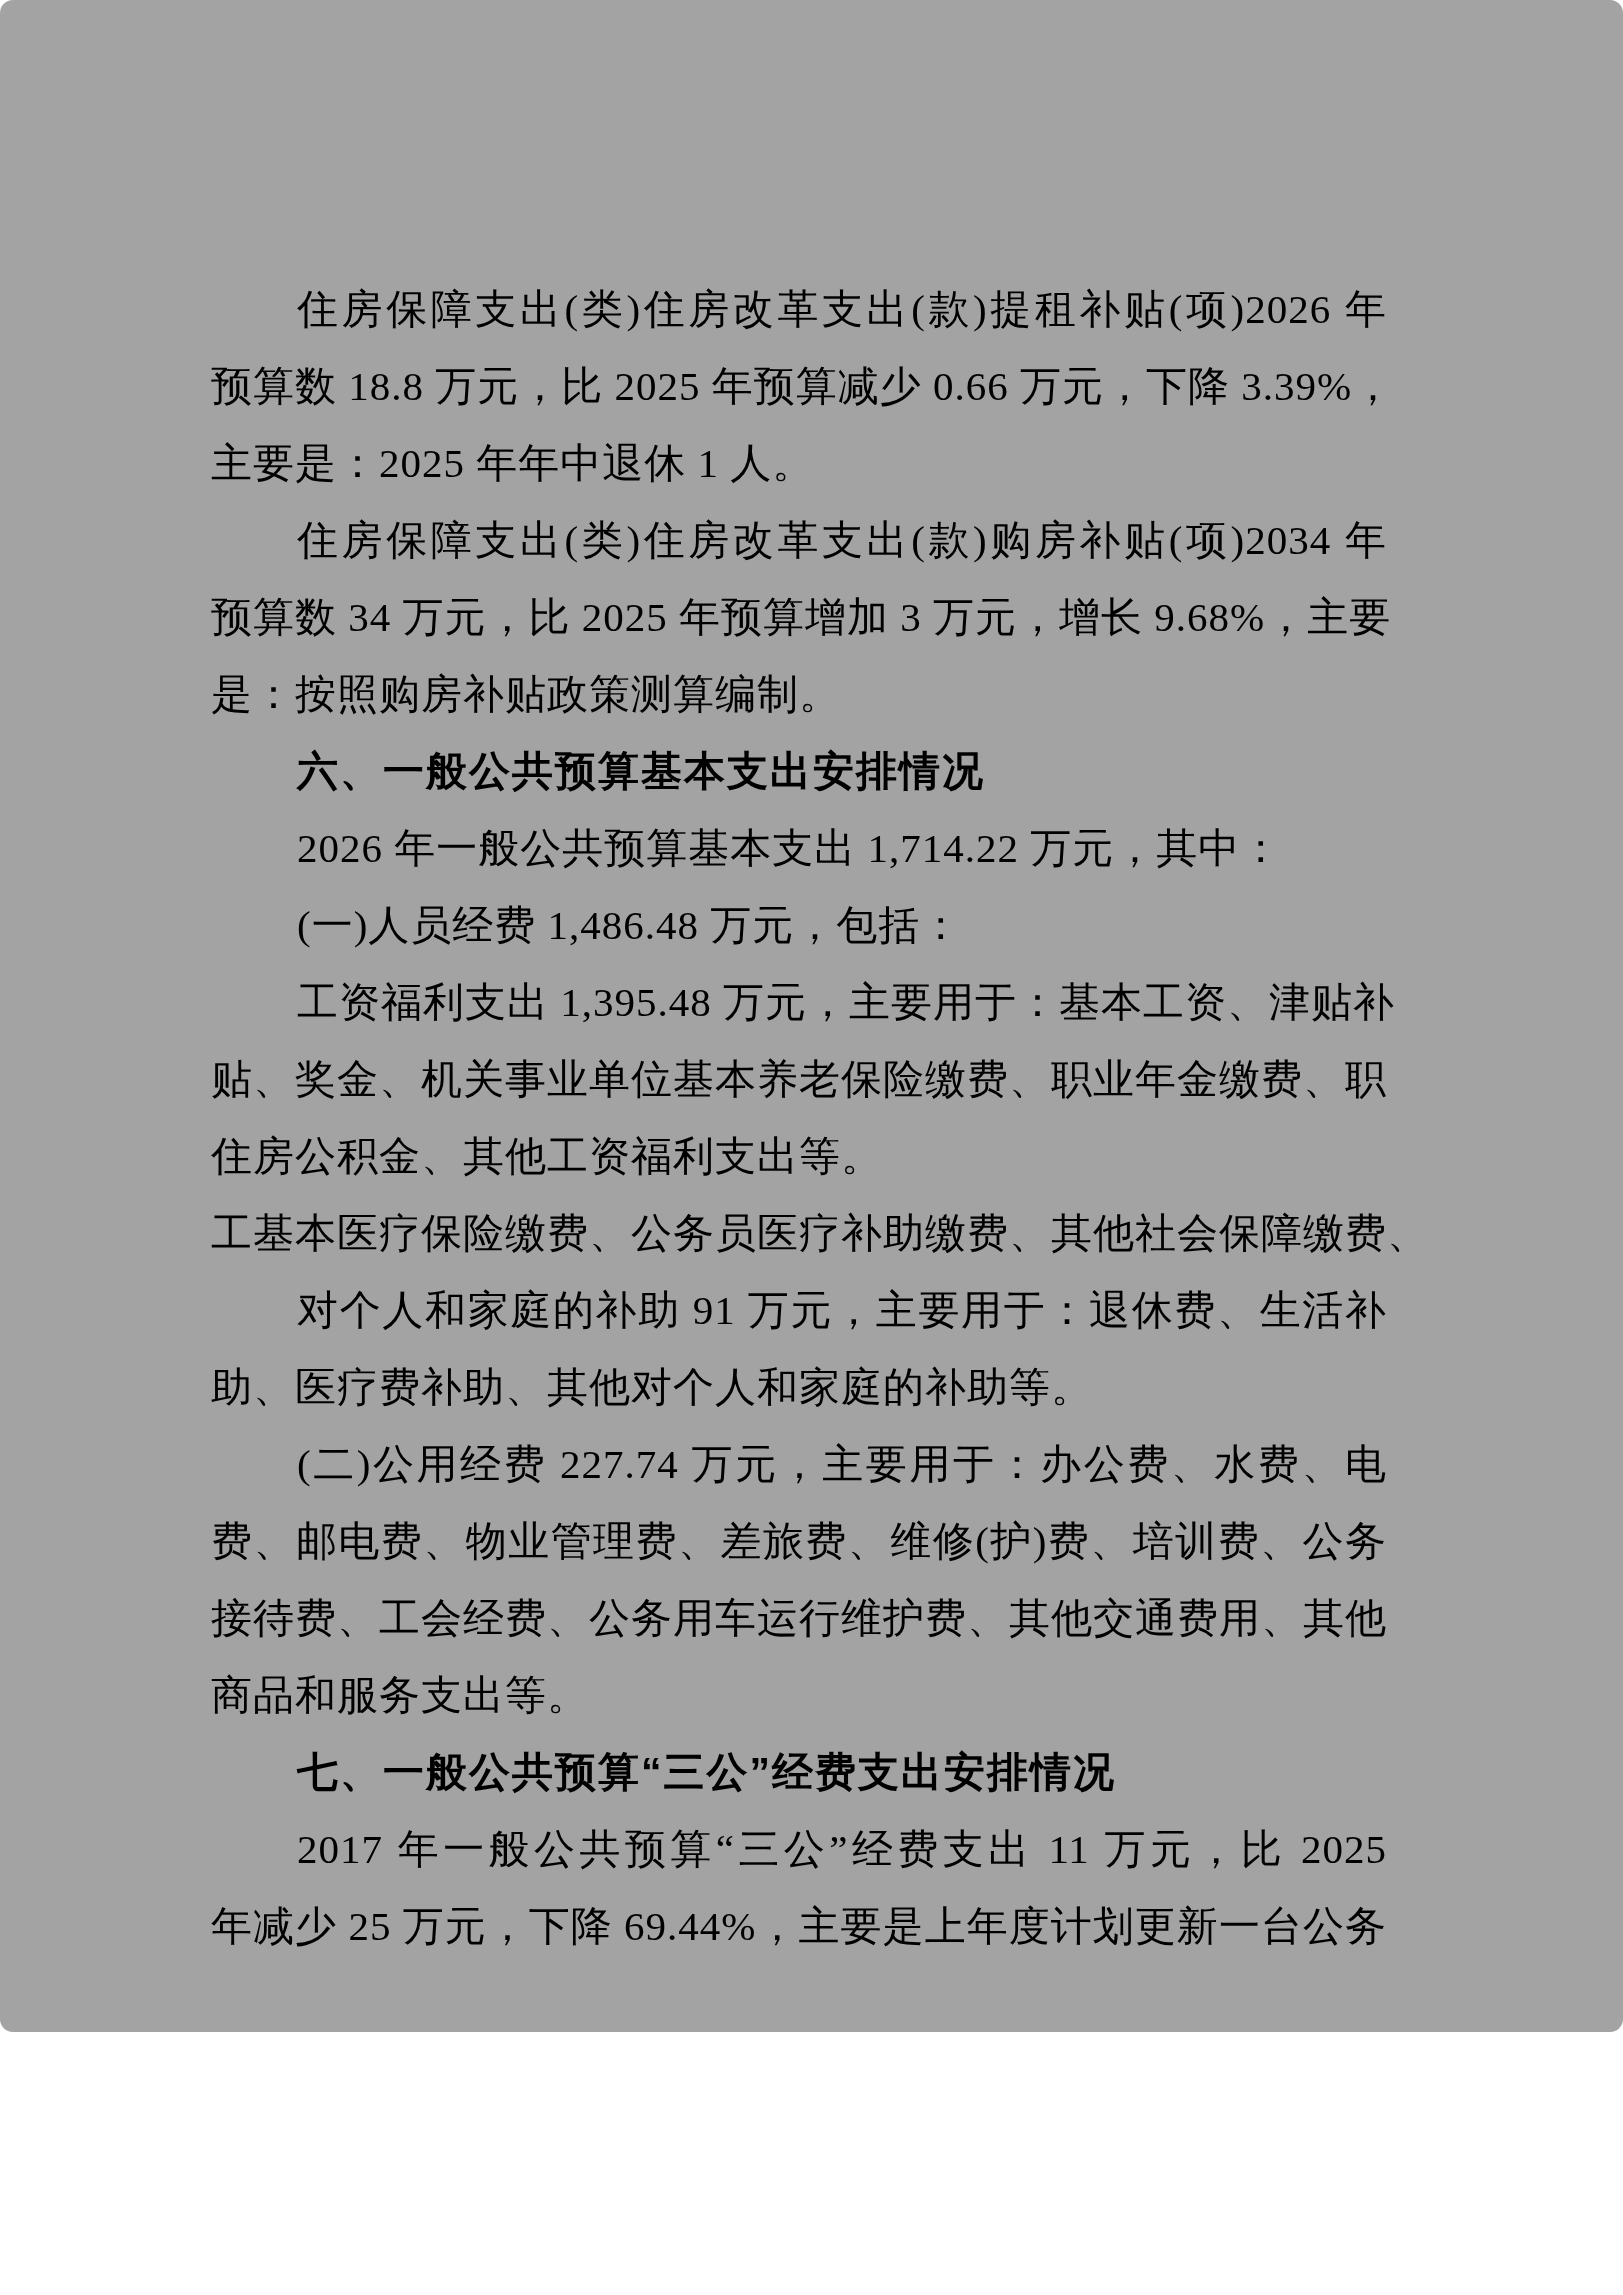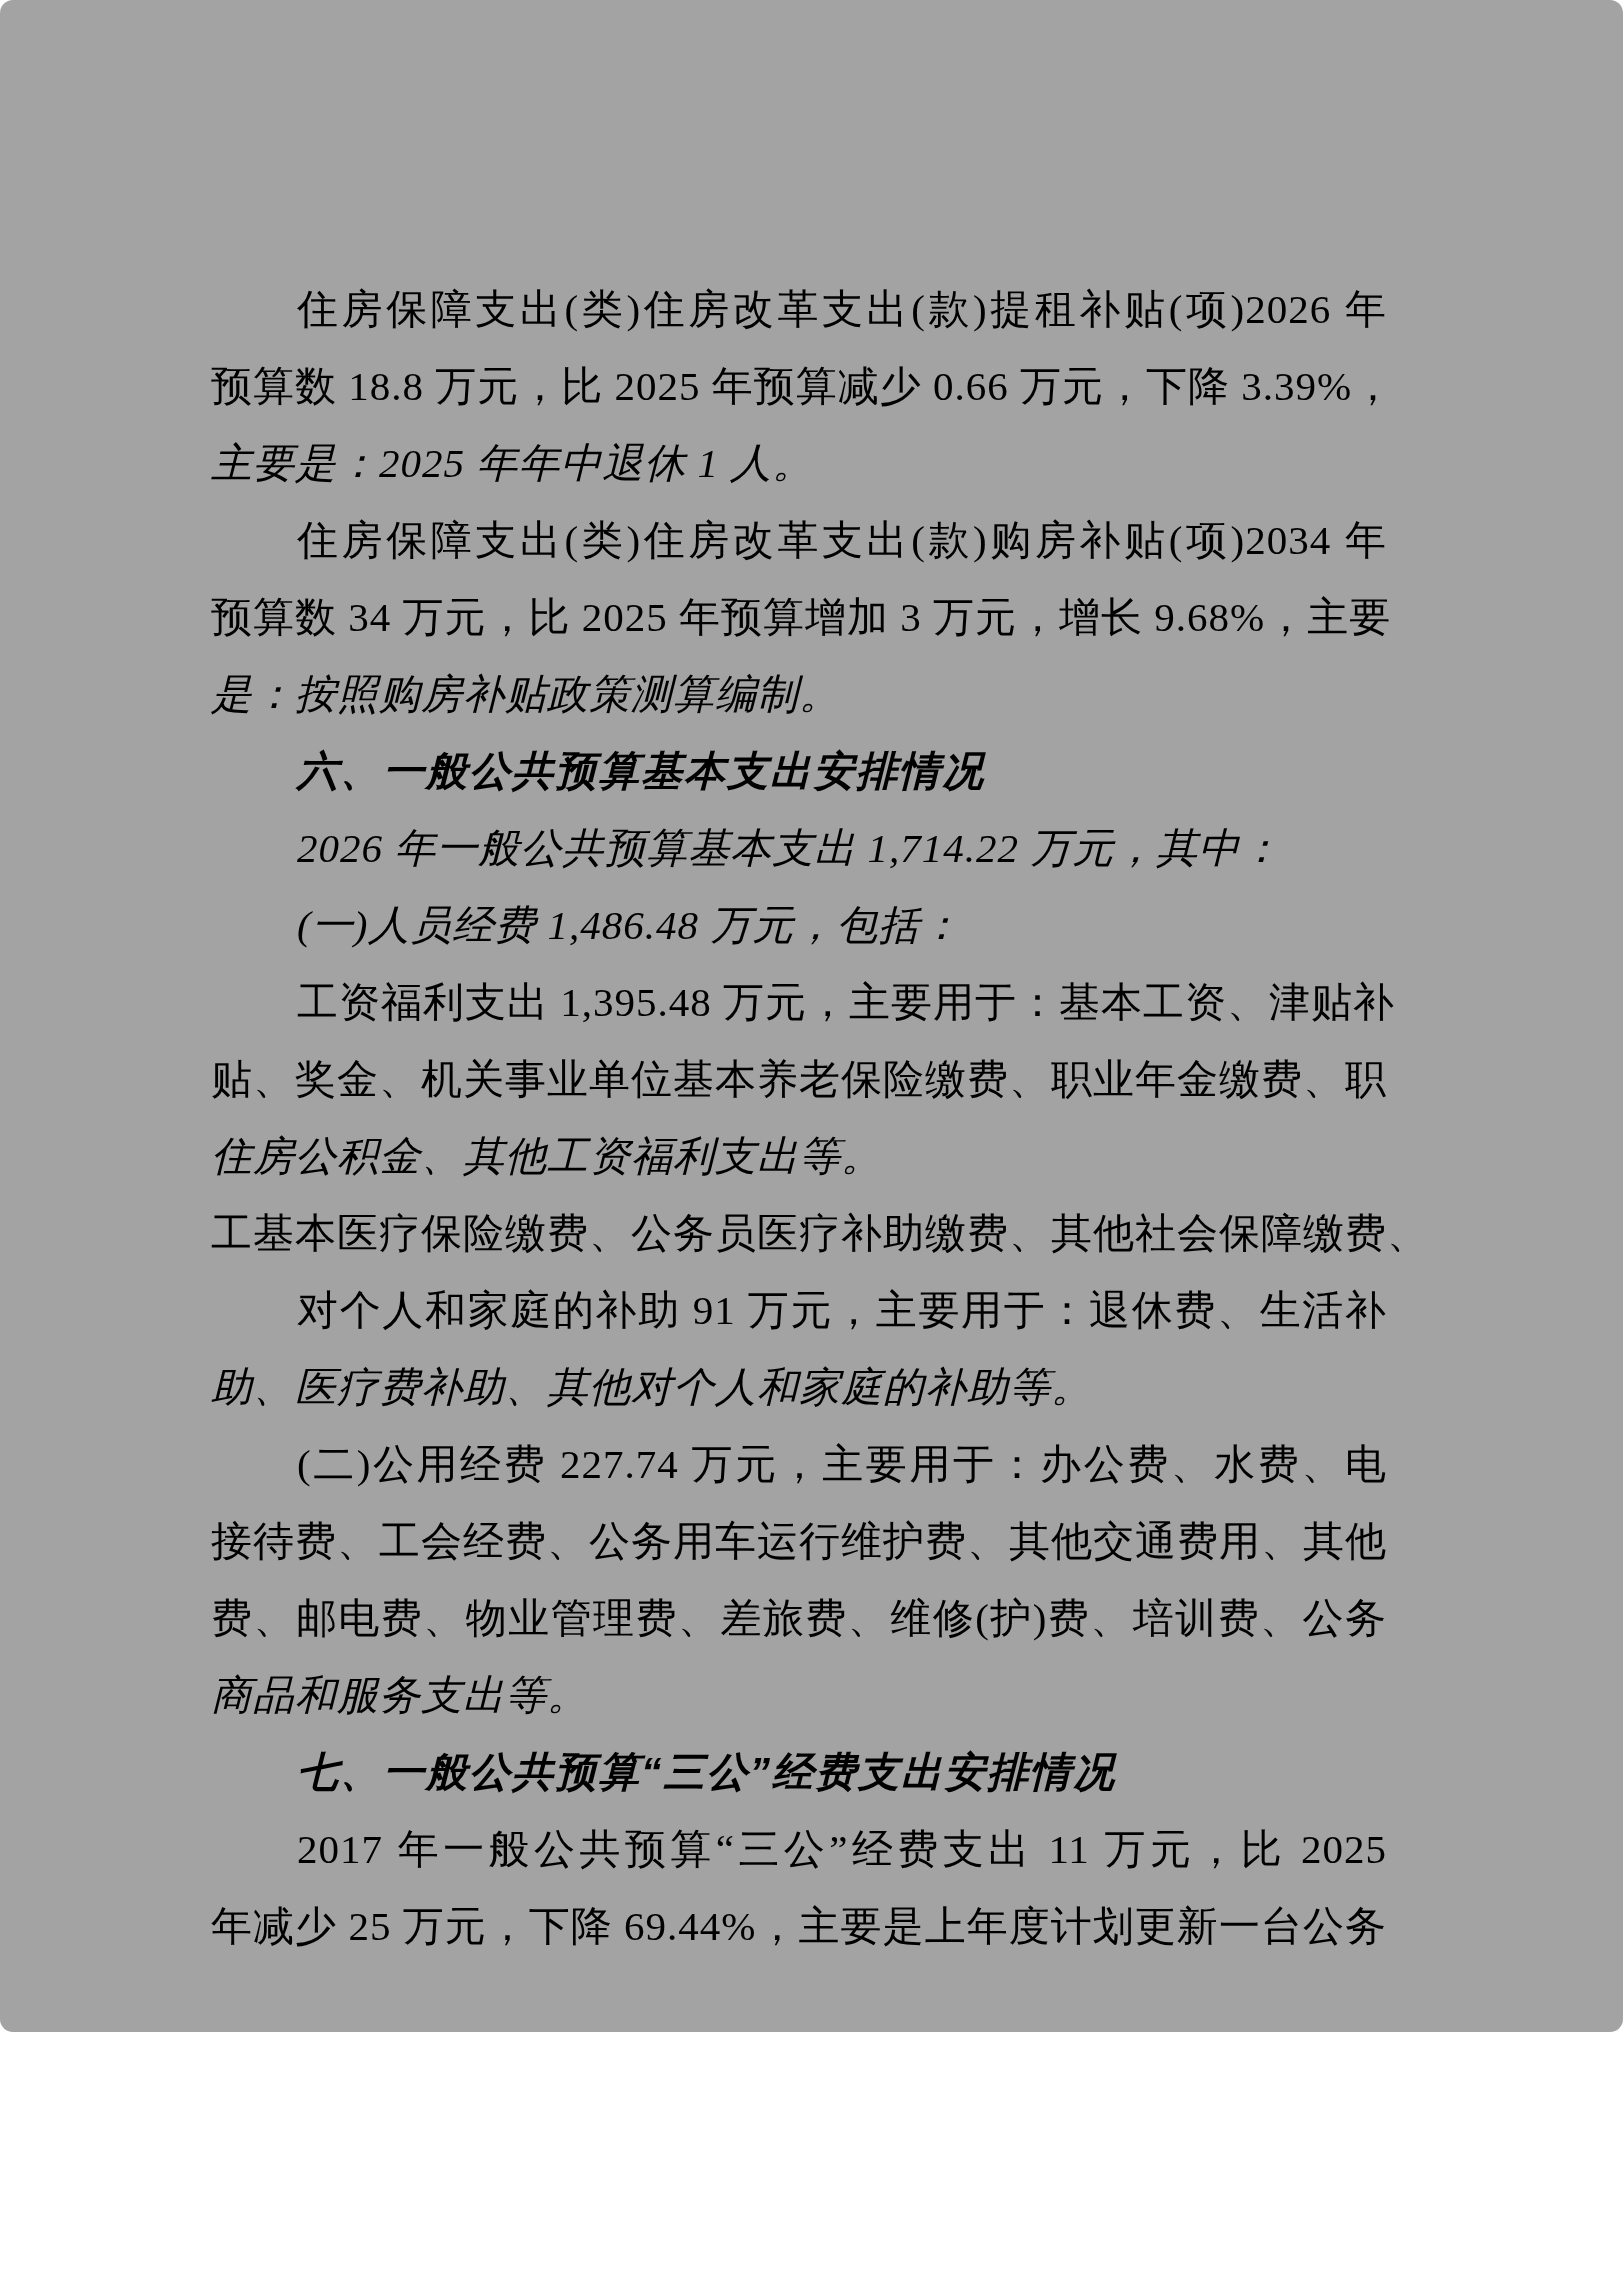--- a/index.html
+++ b/index.html
@@ -30,21 +30,20 @@
     font-size: 41px;
     letter-spacing: 1px;
     text-align: justify;
     text-align-last: justify;
     text-justify: inter-character;
     white-space: nowrap;
     overflow: visible;
   }
   .line.last {
     text-align-last: left;
-    font-style: italic;
   }
   .line.indent {
     text-indent: 86px;
   }
   .line.heading {
     font-family: "Liberation Sans", "DejaVu Sans", sans-serif;
     font-weight: bold;
     letter-spacing: 2px;
   }
   .page-number {
@@ -96,22 +95,22 @@
       <div class="line">工基本医疗保险缴费、公务员医疗补助缴费、其他社会保障缴费、</div>
     </div>
 
     <div class="para">
       <div class="line indent">对个人和家庭的补助 91 万元，主要用于：退休费、生活补</div>
       <div class="line last">助、医疗费补助、其他对个人和家庭的补助等。</div>
     </div>
 
     <div class="para">
       <div class="line indent">(二)公用经费 227.74 万元，主要用于：办公费、水费、电</div>
+      <div class="line">费、邮电费、物业管理费、差旅费、维修(护)费、培训费、公务</div>
       <div class="line">接待费、工会经费、公务用车运行维护费、其他交通费用、其他</div>
-      <div class="line">费、邮电费、物业管理费、差旅费、维修(护)费、培训费、公务</div>
       <div class="line last">商品和服务支出等。</div>
     </div>
 
     <div class="para">
       <div class="line heading indent last">七、一般公共预算“三公”经费支出安排情况</div>
     </div>
 
     <div class="para">
       <div class="line indent">2017 年一般公共预算“三公”经费支出 11 万元，比 2025</div>
       <div class="line">年减少 25 万元，下降 69.44%，主要是上年度计划更新一台公务</div>

